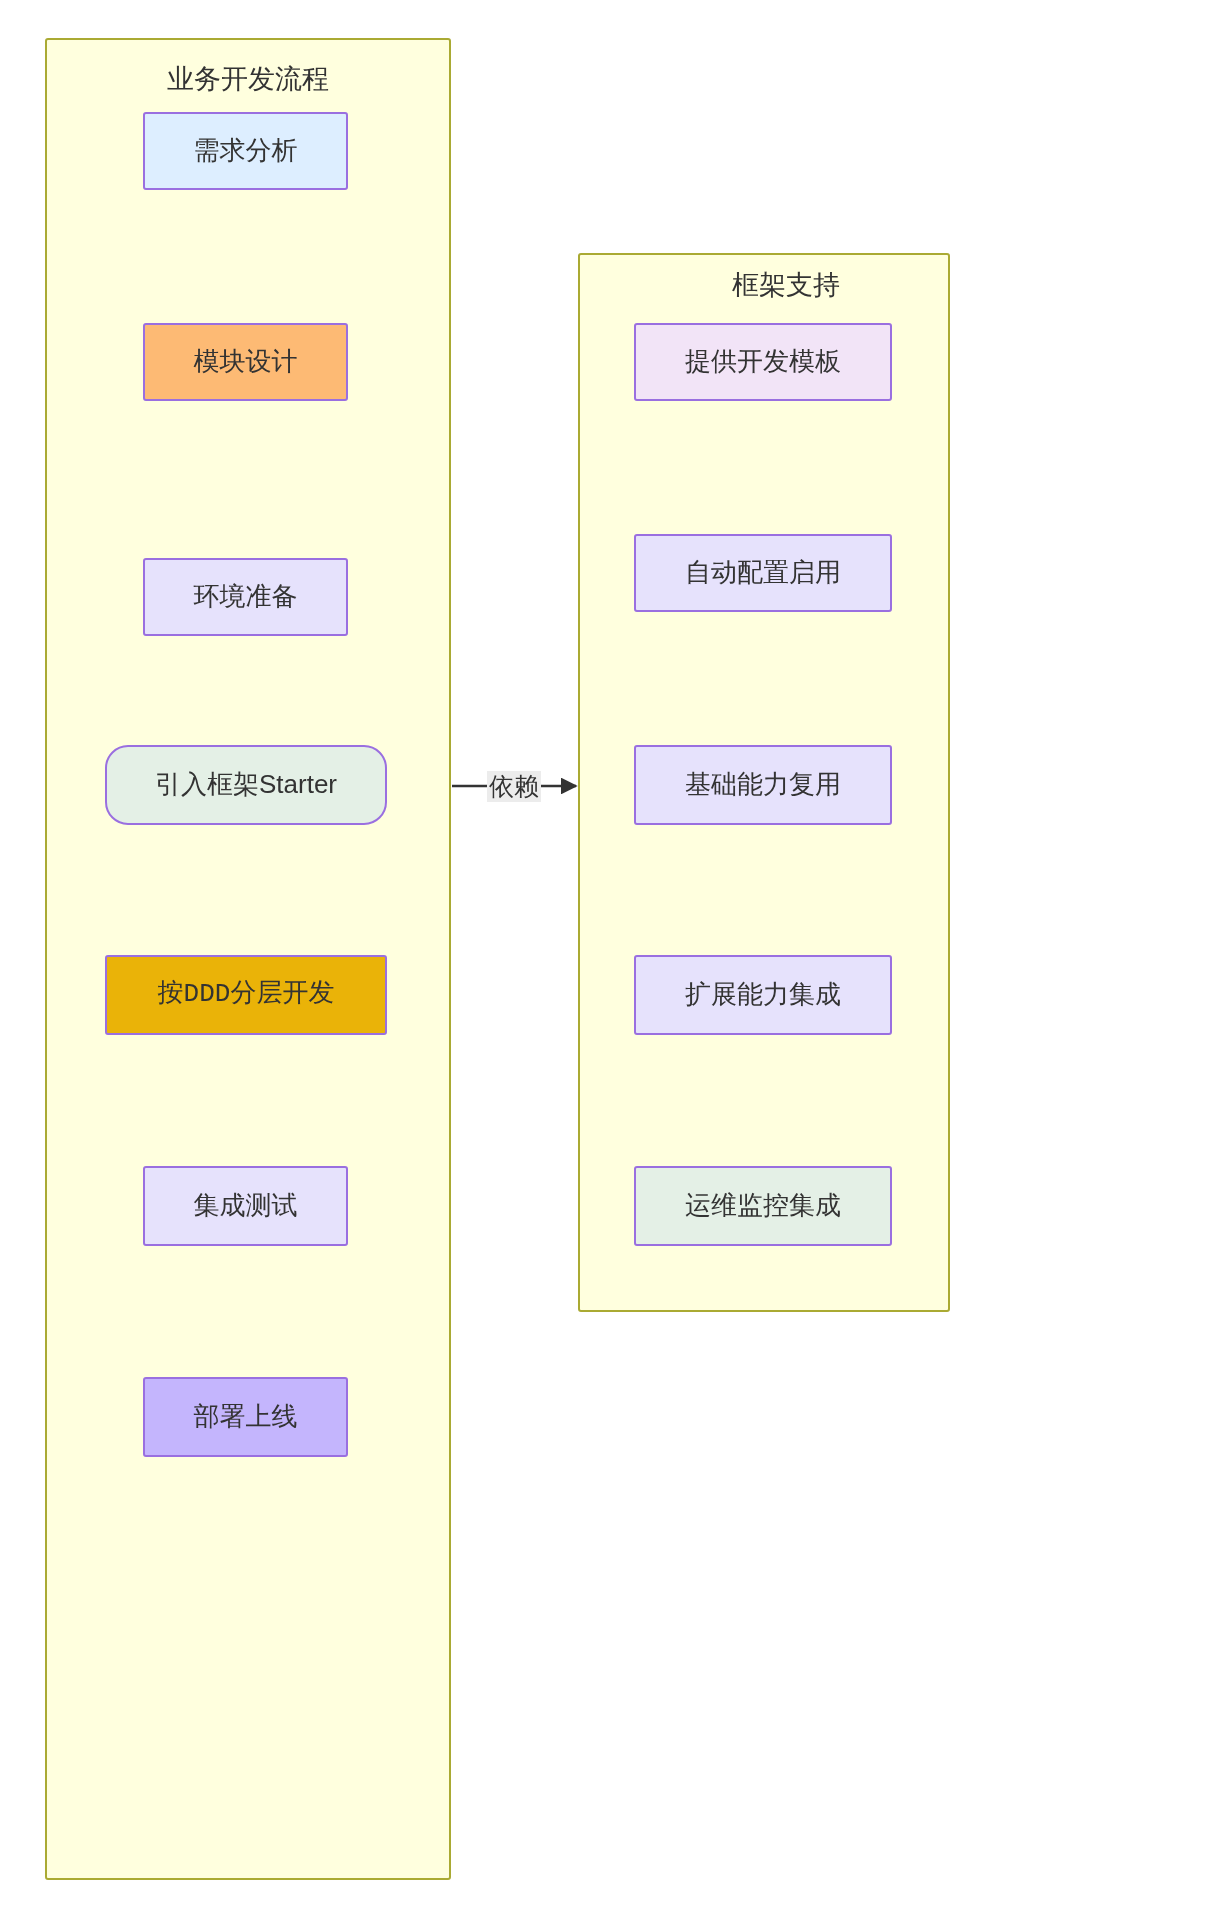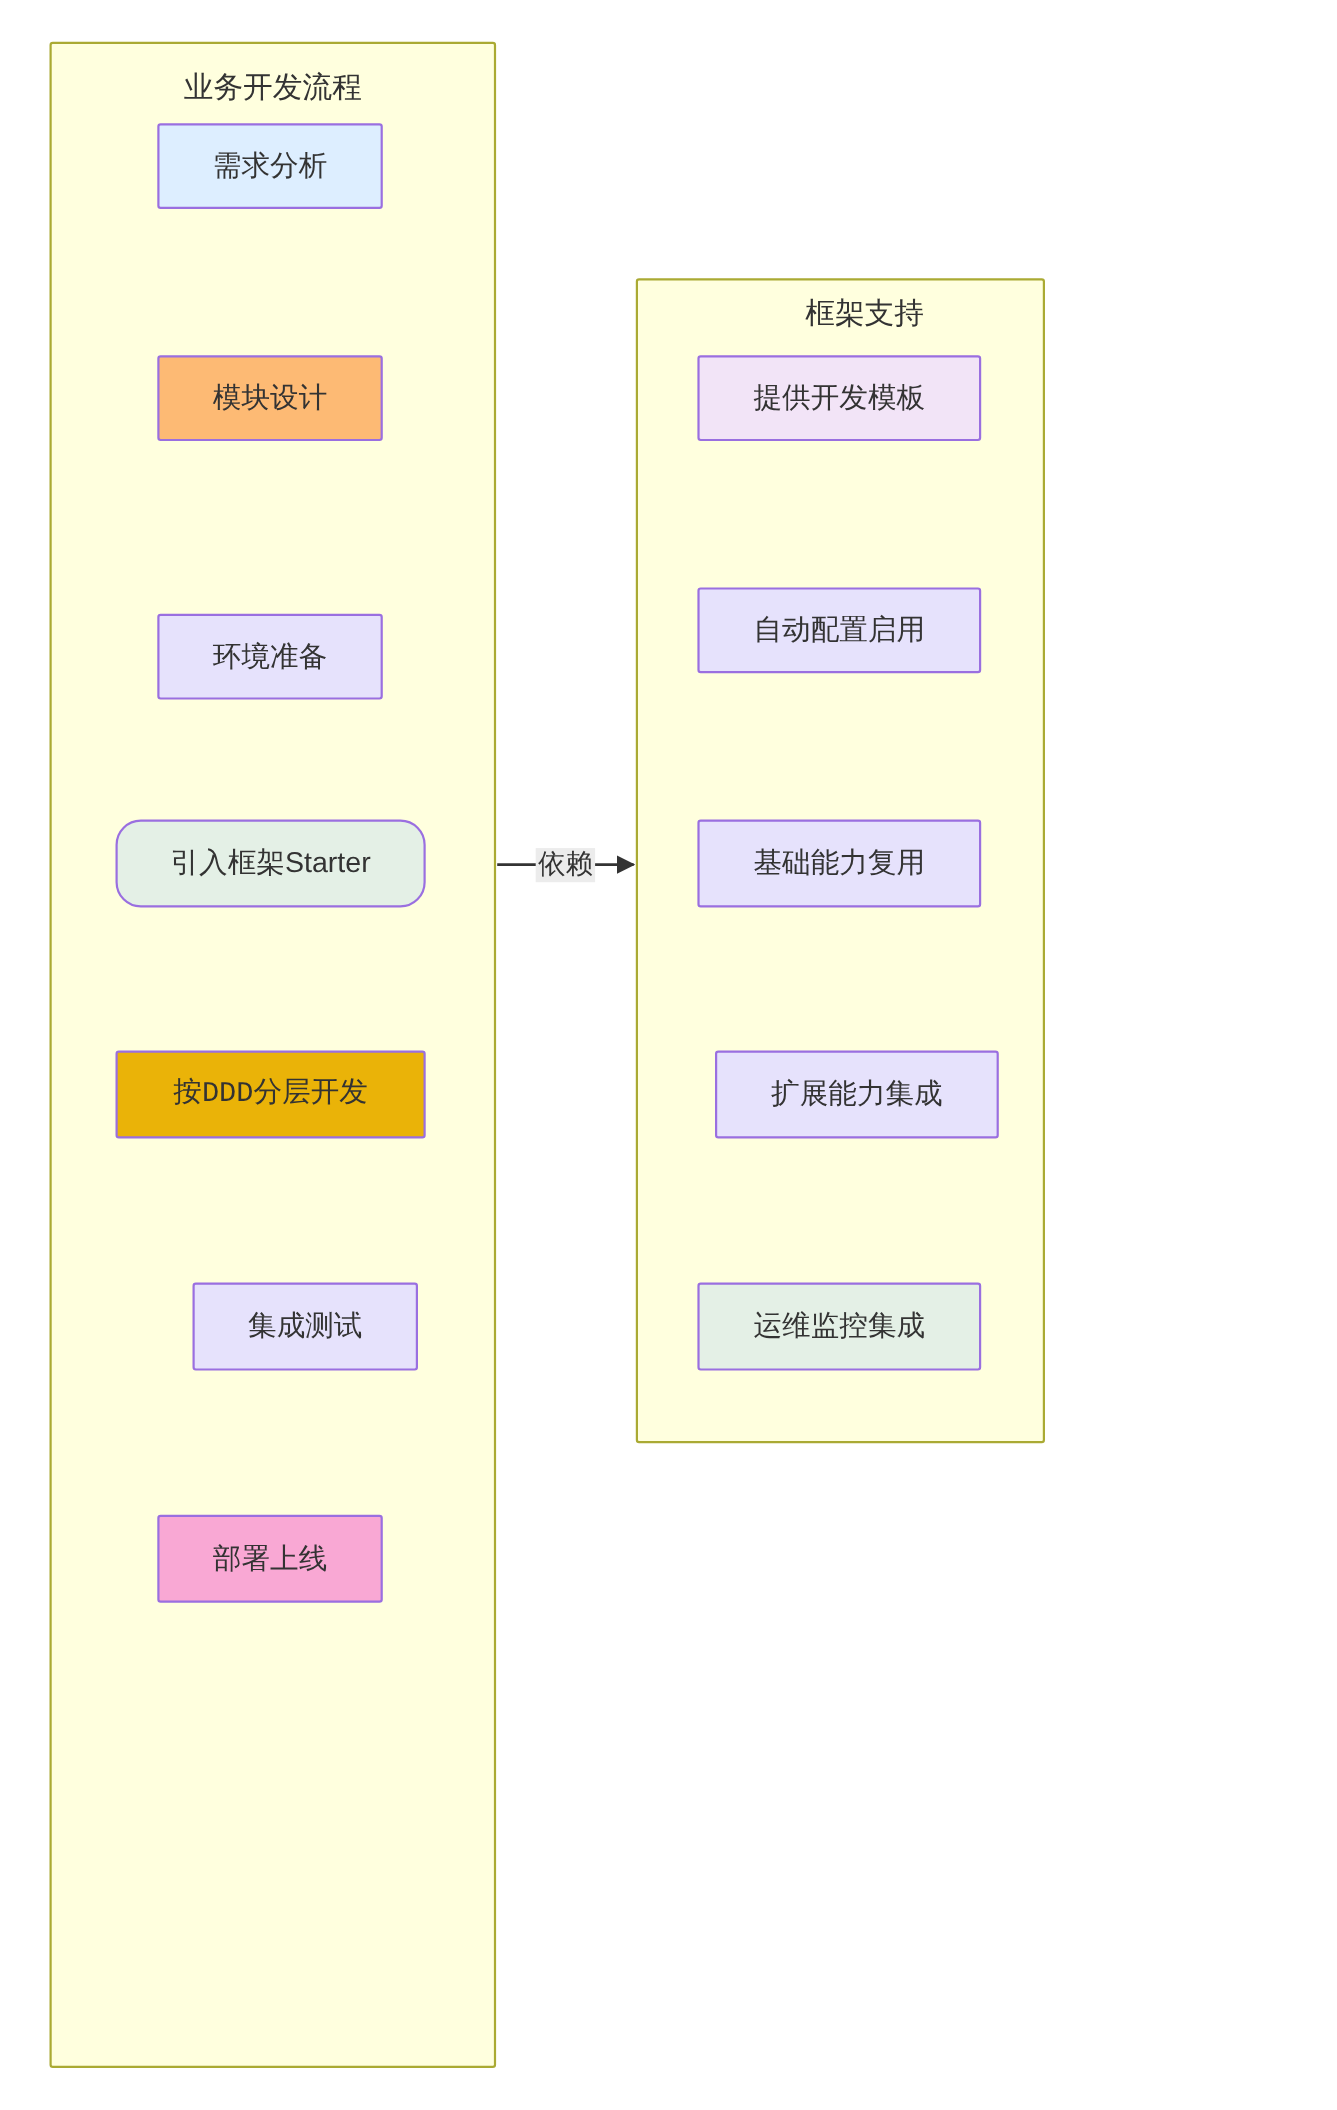--- a/index.html
+++ b/index.html
@@ -99,25 +99,25 @@
       <div class="subgraph-title" style="left: 45px; width: 406px; top: 66px;">业务开发流程</div>
       <div class="subgraph" style="left: 578px; top: 253px; width: 372px; height: 1059px;"></div>
       <div class="subgraph-title" style="left: 578px; width: 416px; top: 272px;">框架支持</div>
     </div>
   <div id="node-layer">
       <div class="node" style="left: 143px; top: 112px; width: 205px; height: 78px; background: rgb(221, 238, 255); border-color: rgb(154, 111, 224); color: rgb(51, 51, 51);">需求分析</div>
       <div class="node" style="left: 143px; top: 323px; width: 205px; height: 78px; background: #fdba74; border-color: rgb(154, 111, 224); color: rgb(51, 51, 51);">模块设计</div>
       <div class="node" style="left: 143px; top: 558px; width: 205px; height: 78px; background: rgb(230, 226, 252); border-color: rgb(154, 111, 224); color: rgb(51, 51, 51);">环境准备</div>
       <div class="node" style="left: 105px; top: 745px; width: 282px; height: 80px; background: rgb(228, 240, 230); border-color: rgb(154, 111, 224); color: rgb(51, 51, 51); border-radius: 23px;">引入框架Starter</div>
       <div class="node" style="left: 105px; top: 955px; width: 282px; height: 80px; background: #eab308; border-color: rgb(154, 111, 224); color: rgb(51, 51, 51); font-family: Liberation Mono, monospace;">按DDD分层开发</div>
-      <div class="node" style="left: 143px; top: 1166px; width: 205px; height: 80px; background: rgb(230, 226, 252); border-color: rgb(154, 111, 224); color: rgb(51, 51, 51); margin-left: 32px;">集成测试</div>
-      <div class="node" style="left: 143px; top: 1377px; width: 205px; height: 80px; background: #f9a8d4; border-color: rgb(154, 111, 224); color: rgb(51, 51, 51);">部署上线</div>
+      <div class="node" style="left: 143px; top: 1166px; width: 205px; height: 80px; background: rgb(230, 226, 252); border-color: rgb(154, 111, 224); color: rgb(51, 51, 51);">集成测试</div>
+      <div class="node" style="left: 143px; top: 1377px; width: 205px; height: 80px; background: #c4b5fd; border-color: rgb(154, 111, 224); color: rgb(51, 51, 51);">部署上线</div>
       <div class="node" style="left: 634px; top: 323px; width: 258px; height: 78px; background: rgb(242, 228, 247); border-color: rgb(154, 111, 224); color: rgb(51, 51, 51);">提供开发模板</div>
       <div class="node" style="left: 634px; top: 534px; width: 258px; height: 78px; background: rgb(230, 226, 252); border-color: rgb(154, 111, 224); color: rgb(51, 51, 51);">自动配置启用</div>
       <div class="node" style="left: 634px; top: 745px; width: 258px; height: 80px; background: rgb(230, 226, 252); border-color: rgb(154, 111, 224); color: rgb(51, 51, 51);">基础能力复用</div>
-      <div class="node" style="left: 634px; top: 955px; width: 258px; height: 80px; background: rgb(230, 226, 252); border-color: rgb(154, 111, 224); color: rgb(51, 51, 51); margin-left: 16px;">扩展能力集成</div>
+      <div class="node" style="left: 634px; top: 955px; width: 258px; height: 80px; background: rgb(230, 226, 252); border-color: rgb(154, 111, 224); color: rgb(51, 51, 51);">扩展能力集成</div>
       <div class="node" style="left: 634px; top: 1166px; width: 258px; height: 80px; background: rgb(228, 240, 230); border-color: rgb(154, 111, 224); color: rgb(51, 51, 51);">运维监控集成</div>
     </div>
   <div id="edge-label-layer">
       <div class="edge-label" style="left: 487px; top: 771px;">依赖</div>
     </div>
 
 </div>
 
 </body></html>

